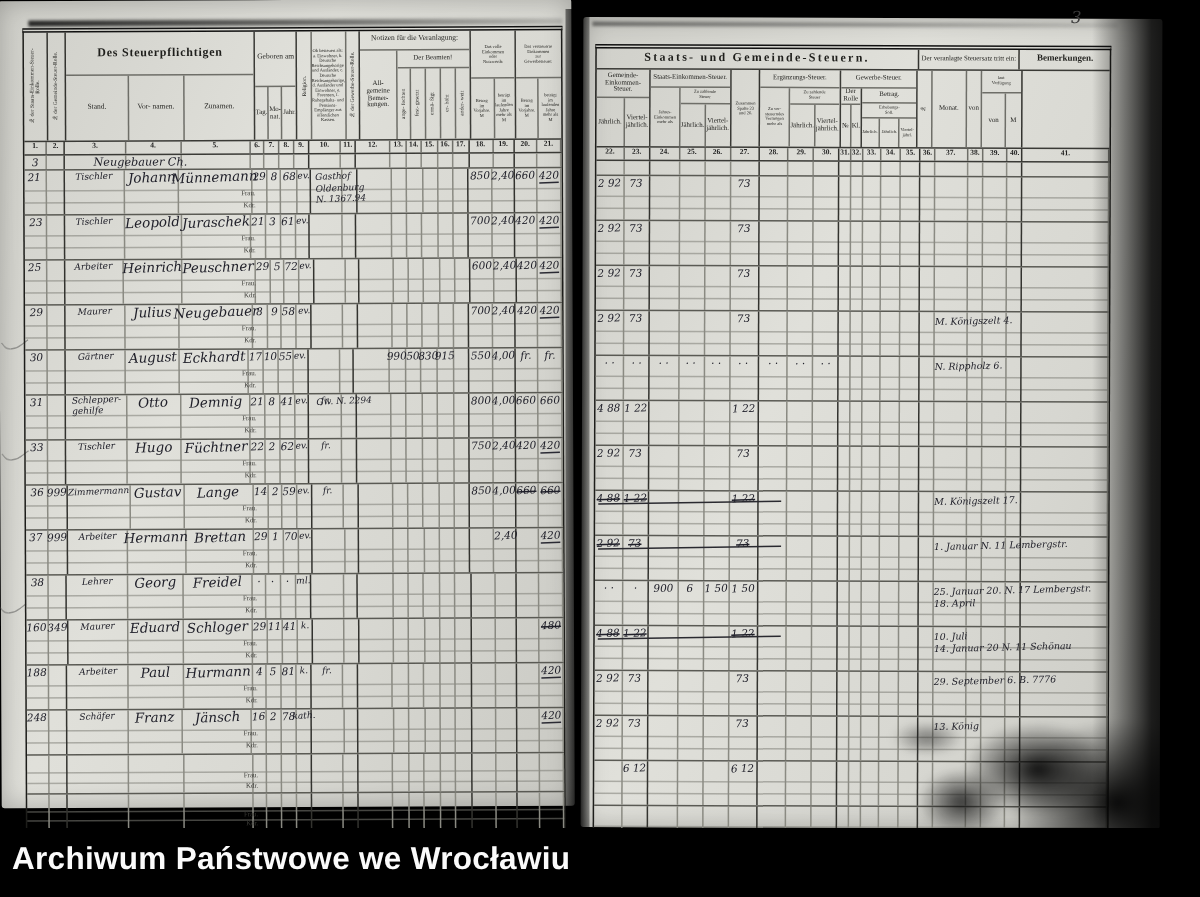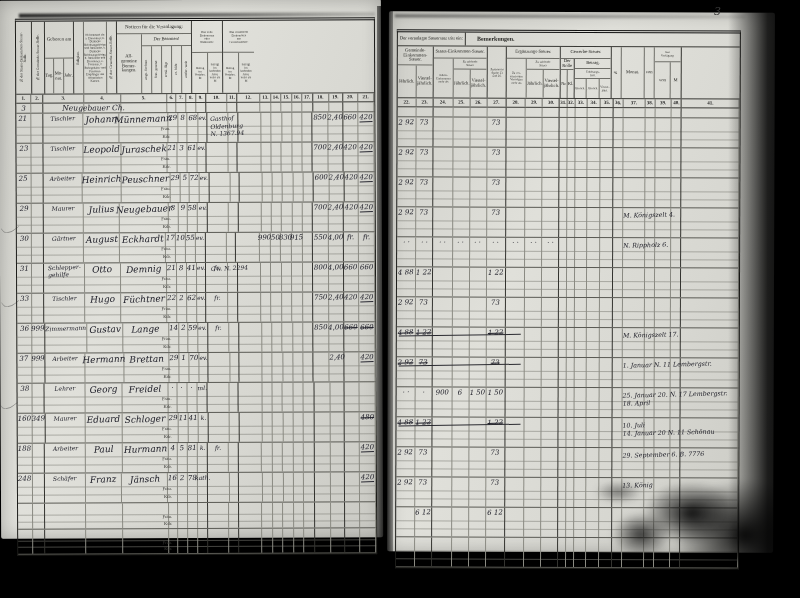--- a/index.html
+++ b/index.html
@@ -85,20 +85,28 @@
     <div class="scrib" style="left:0;top:398px;"></div>
 
     <div class="tbl" id="ltable">
       <div class="hd" id="lhead">
         <div class="hc gb" style="width:15px">
             <span class="vtext">№ der Staats-Einkommen-Steuer-Rolle.</span>
           </div>
         <div class="hc gb" style="width:12px">
             <span class="vtext">№ der Gemeinde-Steuer-Rolle.</span>
           </div>
+        <div class="hg" style="width:128px">
+          <div class="hg-title f8" style="height:26px">Des Steuerpflichtigen</div>
+          <div class="hg-row">
+            <div class="hc f5" style="width:42px">Stand.</div>
+            <div class="hc f5" style="width:38px">Vor- namen.</div>
+            <div class="hc f5" style="width:48px">Zunamen.</div>
+          </div>
+        </div>
         <div class="hg" style="width:28px">
           <div class="hg-title f5" style="height:34px">Geboren am</div>
           <div class="hg-row">
             <div class="hc f4" style="width:9px">Tag.</div>
             <div class="hc f4" style="width:9px">Mo- nat.</div>
             <div class="hc f4" style="width:10px">Jahr.</div>
           </div>
         </div>
         <div class="hc" style="width:9px">
             <span class="vtext">Religion.</span>
@@ -928,20 +936,21 @@
           </div>
         </div>
     </div>
   </div>
 
   <div class="page" id="page-right">
     <div class="topstreak" style="left:6px;right:30px;top:3px;opacity:.55;height:3px;"></div>
 
     <div class="tbl" id="rtable">
       <div class="hd" style="height:13px">
+        <div class="hc f8 gb" style="width:215px;letter-spacing:1.5px">Staats- und Gemeinde-Steuern.</div>
         <div class="hc f4 gb" style="width:67px">Der veranlagte Steuersatz tritt ein:</div>
         <div class="hc f6" style="width:60px;border-right:none">Bemerkungen.</div>
       </div>
       <div class="hd" id="rhead-groups">
         <div class="hg" style="width:36px">
           <div class="hg-title f4" style="height:16px">Gemeinde- Einkommen-Steuer.</div>
           <div class="hg-row">
             <div class="hc f4" style="width:19px">Jährlich.</div>
             <div class="hc f4" style="width:17px">Viertel- jährlich.</div>
           </div>
@@ -1548,13 +1557,16 @@
           </div>
         </div>
     </div>
     <div class="stain"></div>
   </div>
 
   <div class="gutter"></div>
   <div class="right-fade"></div>
   <span class="pageno">3</span>
 
+  <div class="wmbar">
+    <span class="wmtext">Archiwum Państwowe we Wrocławiu</span>
+  </div>
 </div>
 
 </body></html>

